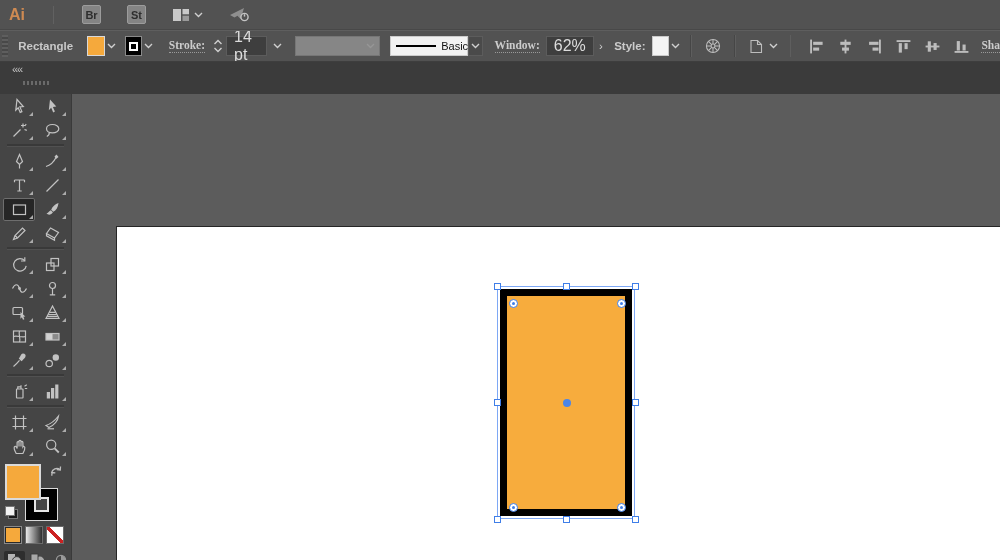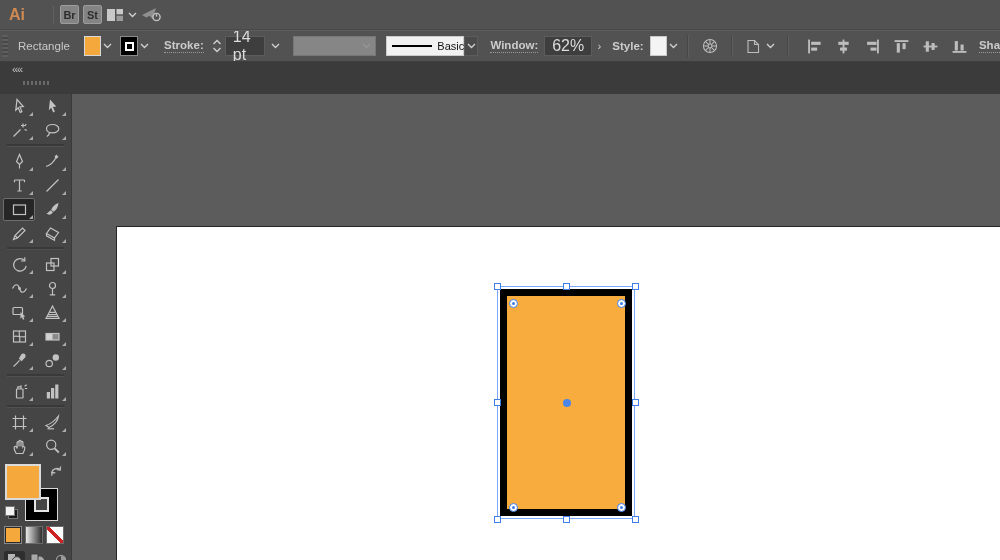--- a/index.html
+++ b/index.html
@@ -4,33 +4,33 @@
 <style>
   html,body{margin:0;padding:0;}
   body{width:1000px;height:560px;overflow:hidden;position:relative;
        font-family:"Liberation Sans",sans-serif;background:#5C5C5C;
        -webkit-user-select:none;user-select:none;}
   
   .menubar{position:absolute;left:0;top:0;width:1000px;height:30px;background:#525252;
            display:flex;align-items:center;border-bottom:1px solid #484848;box-sizing:border-box;}
   .ai-logo{color:#CE8A52;font-weight:bold;font-size:16px;margin:0 12px 0 9px;letter-spacing:0;}
   .menu-item{color:#E0E0E0;font-size:12.5px;padding:0 12px;line-height:30px;cursor:default;}
-  .menu-right{display:flex;align-items:center;margin-left:16px;gap:4px;}
+  .menu-right{display:flex;align-items:center;margin-left:16px;gap:26px;}
   .mb-sep{width:1px;height:18px;background:#616161;margin-right:2px;}
   .sq-btn{width:19px;height:19px;background:#848484;border:1px solid #9C9C9C;border-radius:2px;
           color:#2E2E2E;font-size:11px;font-weight:bold;display:flex;align-items:center;justify-content:center;box-sizing:border-box;}
   .chev{display:inline-block;margin-left:4px;}
   
   .controlbar{position:absolute;left:0;top:30px;width:1000px;height:32px;background:#525252;
               border-top:1px solid #5E5E5E;border-bottom:1px solid #3E3E3E;box-sizing:border-box;
               display:flex;align-items:center;color:#CFCFCF;font-size:11.5px;overflow:hidden;}
   .cb-grip{width:7px;height:22px;margin-left:2px;
       background:repeating-linear-gradient(to bottom,#5E5E5E 0 2px,#484848 2px 4px);}
-  .cb-label{margin:0 14px 0 10px;color:#C9C9C9;}
-  .ul-dotted{border-bottom:1px dotted #9A9A9A;padding-bottom:1px;font-weight:bold;color:#CCCCCC;}
+  .cb-label{margin:0 14px 0 10px;color:#C9C9C9;font-weight:bold;}
+  .ul-dotted{border-bottom:1px dotted #9A9A9A;padding-bottom:1px;font-weight:bold;color:#CCCCCC;font-family:Liberation Serif, serif;}
   .swatch-btn{width:20px;height:20px;border:1px solid #D8D8D8;box-sizing:border-box;}
   .stroke-ind{width:20px;height:20px;background:#000;border:1px solid #8a8a8a;box-sizing:border-box;
               display:flex;align-items:center;justify-content:center;}
   .stroke-ind .hole{width:9px;height:9px;border:2px solid #fff;background:#000;box-sizing:border-box;}
   .dd-chev{width:14px;height:20px;display:flex;align-items:center;justify-content:center;}
   .spinner{display:flex;flex-direction:column;justify-content:center;margin:0 3px 0 8px;gap:2px;}
   .field{background:#3E3E3E;border:1px solid #5C5C5C;color:#DCDCDC;height:20px;display:flex;
          align-items:center;padding:0 7px;box-sizing:border-box;font-size:16px;}
   .profile-dd{width:96px;height:20px;background:#8C8C8C;border:1px solid #7A7A7A;margin-left:10px;
               display:flex;align-items:center;justify-content:flex-end;box-sizing:border-box;opacity:.9;}

